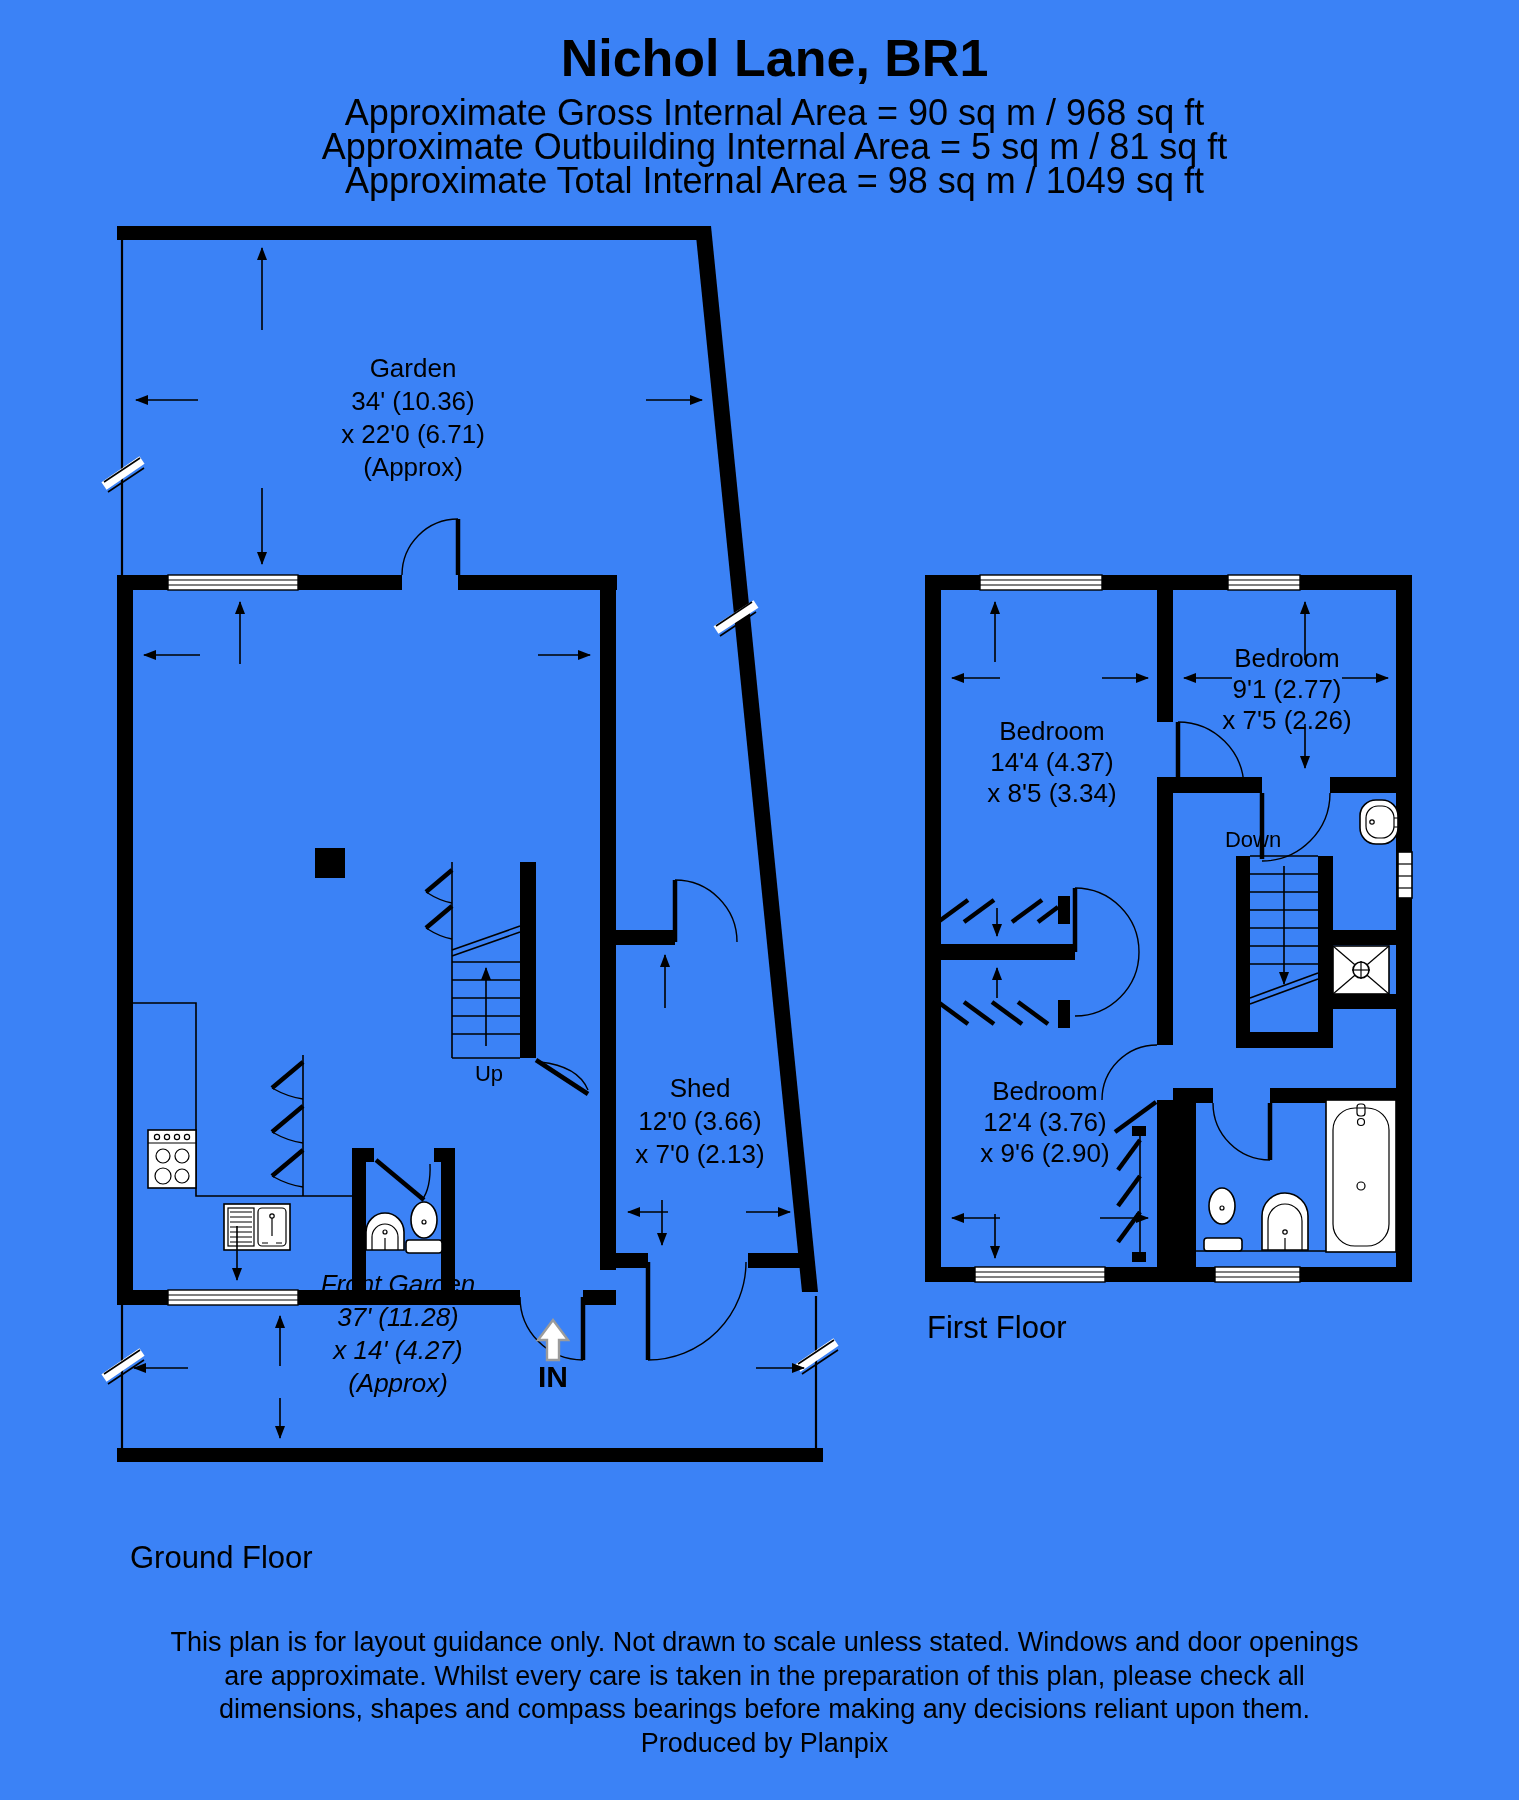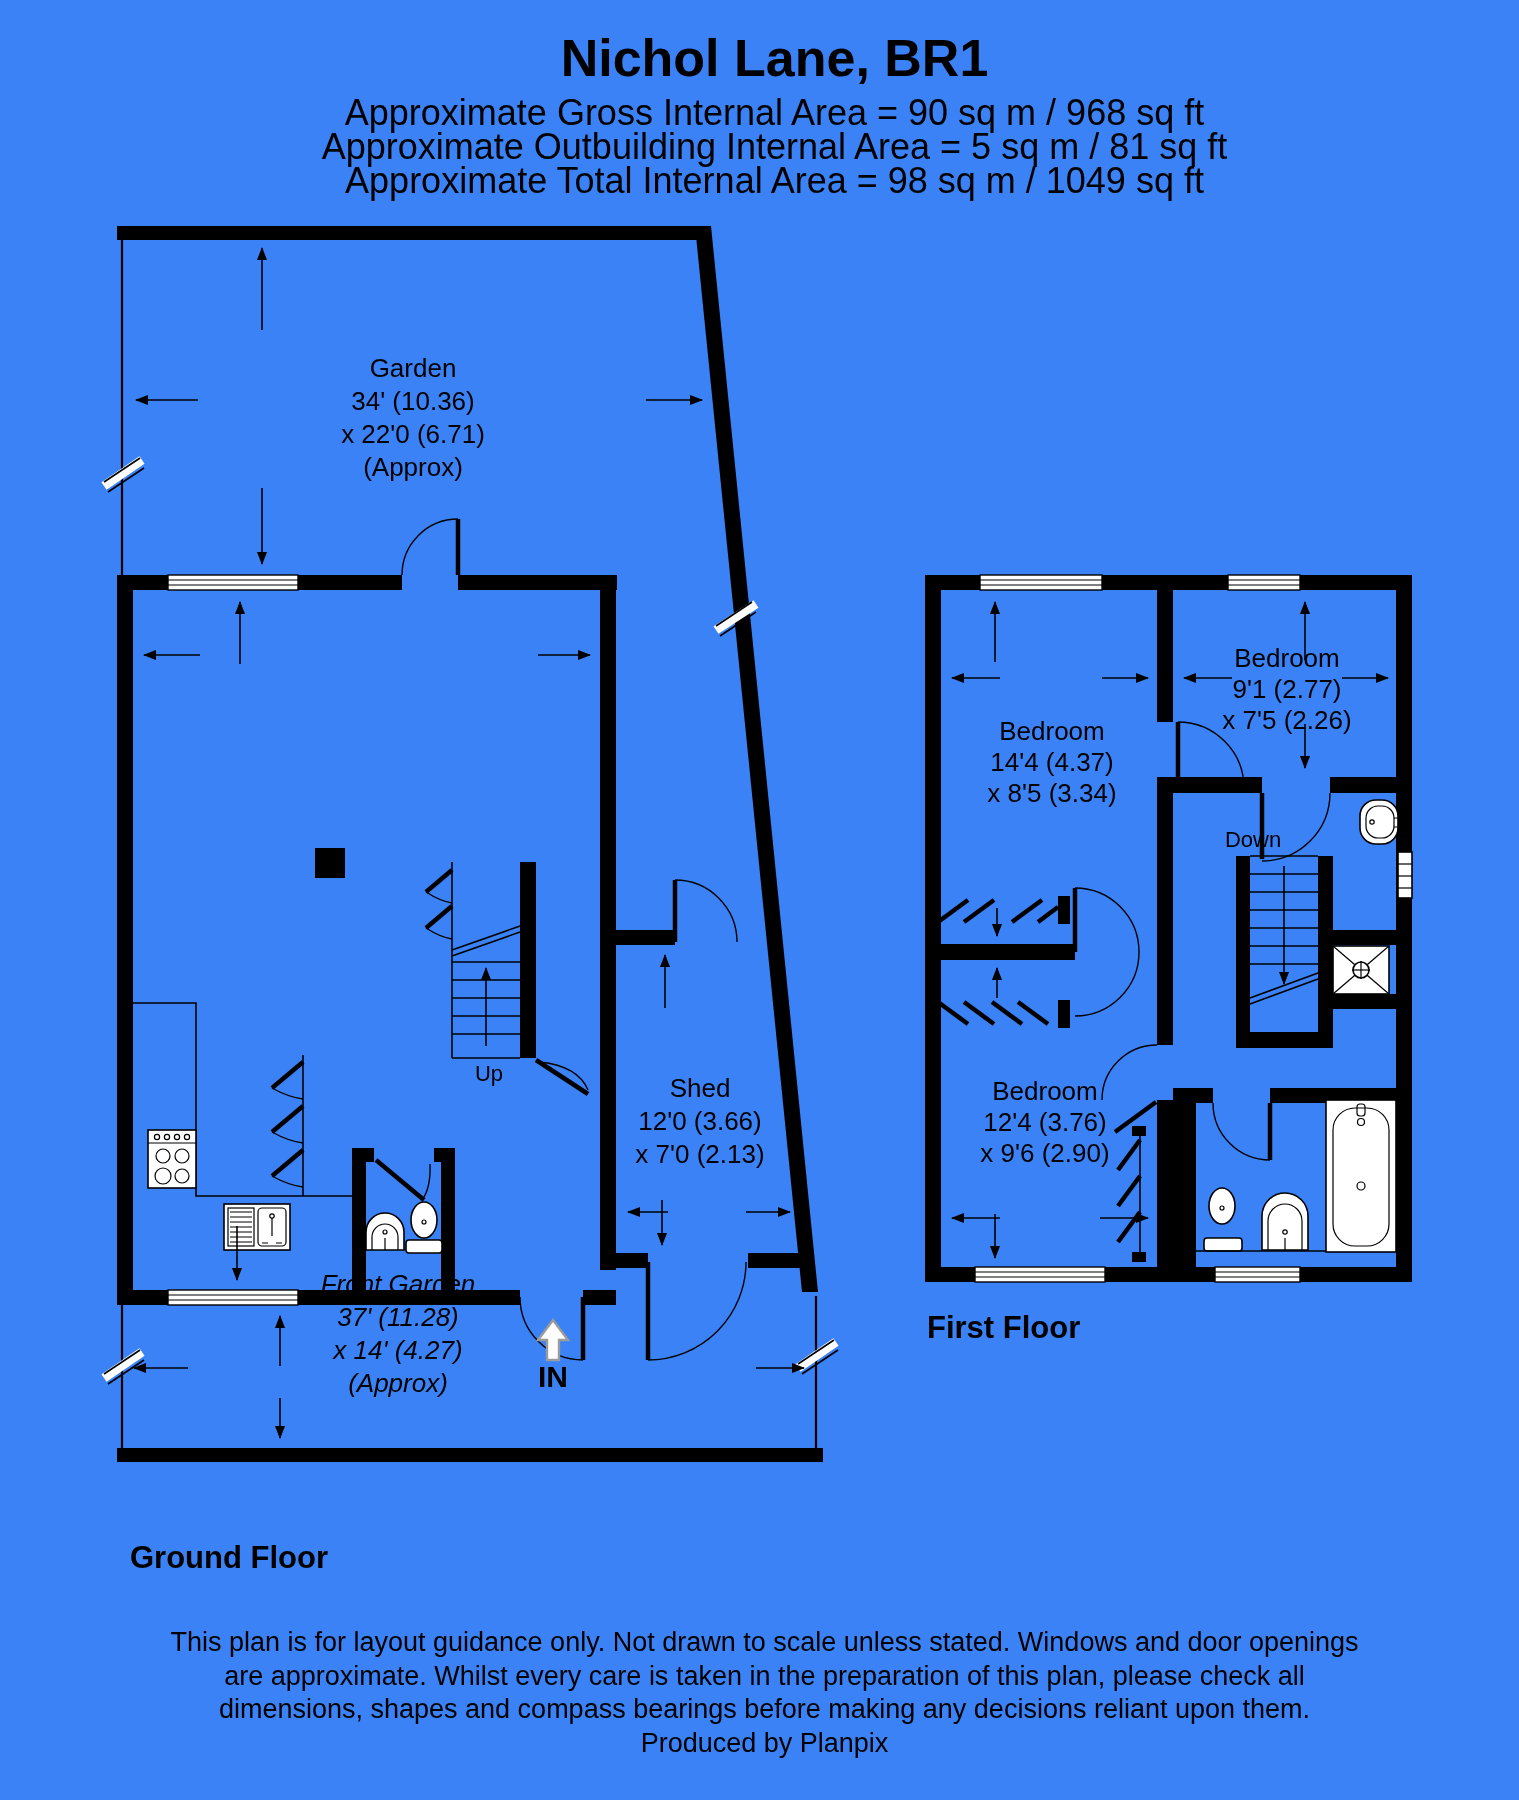--- a/index.html
+++ b/index.html
@@ -16,21 +16,21 @@
   .fix{fill:#fff;stroke:#000;stroke-width:1.6;}
   .fixl{stroke:#000;stroke-width:1.2;fill:none;}
   .brkw{stroke:#fff;stroke-width:9;fill:none;}
   .hdr{position:absolute;width:100%;text-align:center;}
   .title{top:28px;font-size:52px;font-weight:bold;letter-spacing:0px;}
   .sub{font-size:36px;}
   .sub1{top:92px;} .sub2{top:126px;} .sub3{top:160px;}
   .rlabel{position:absolute;transform:translateX(-50%);text-align:center;
           font-size:26px;line-height:33px;white-space:nowrap;}
   .small{font-size:22px;line-height:24px;}
-  .floorlab{position:absolute;font-size:31px;font-weight:bold;white-space:nowrap;}
+  .floorlab{position:absolute;font-size:31px;font-weight:normal;white-space:nowrap;}
   .inlab{position:absolute;transform:translateX(-50%);font-size:30px;font-weight:600;}
   .footer{position:absolute;left:50%;transform:translateX(-50%);top:1626px;width:1210px;
           text-align:center;font-size:27px;line-height:33.5px;}
 </style>
 </head>
 <body>
 
 <div class="canvas">
 
   <svg width="1519" height="1800" viewBox="0 0 1519 1800">

